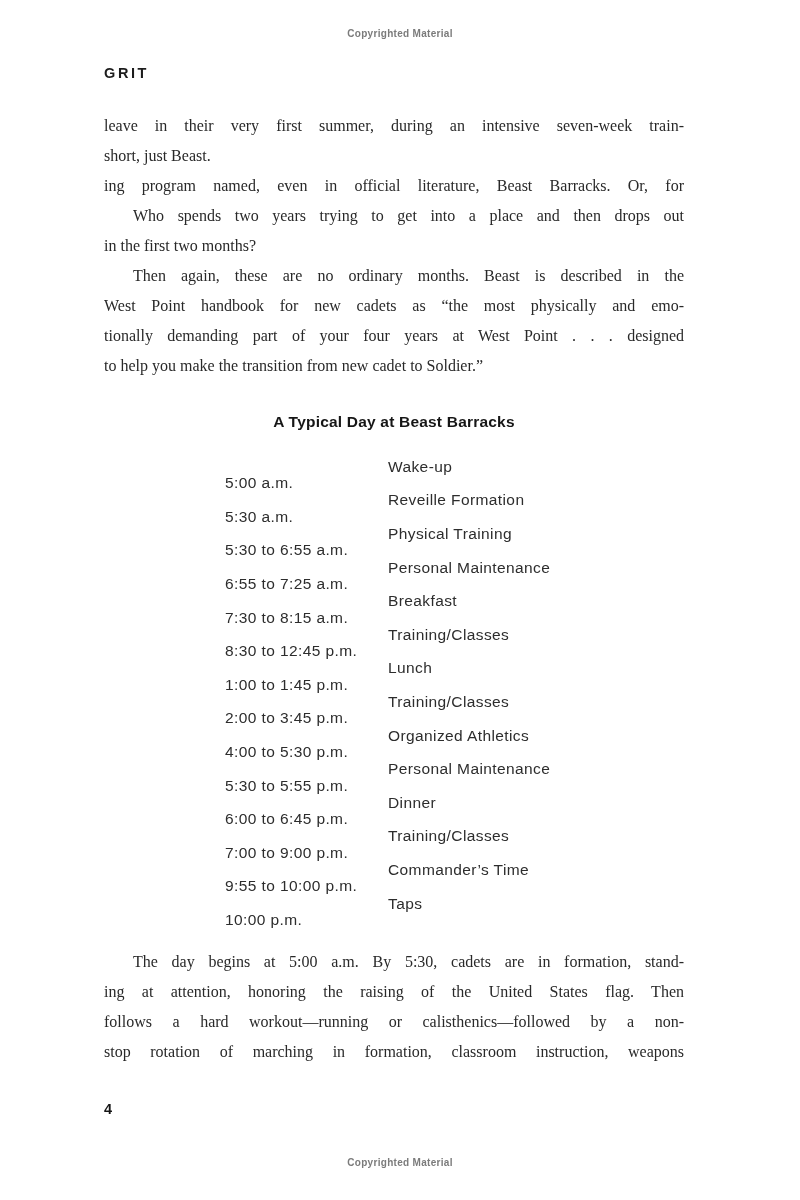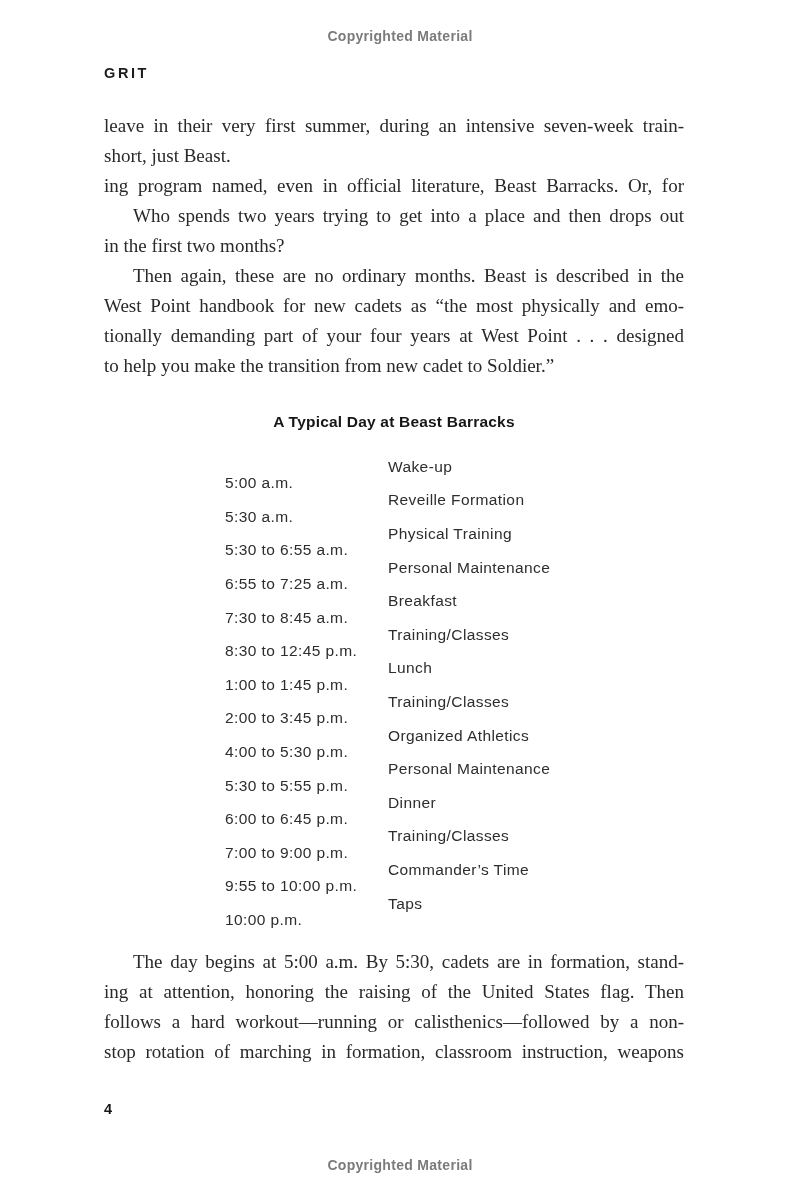--- a/index.html
+++ b/index.html
@@ -11,21 +11,21 @@
     font-family: "Liberation Serif", serif;
     overflow: hidden;
   }
   .copyright {
     position: absolute;
     left: 0;
     width: 100%;
     text-align: center;
     font-family: "Liberation Sans", sans-serif;
     font-weight: bold;
-    font-size: 14px;
+    font-size: 10px;
     color: #7b7b7b;
     letter-spacing: 0.3px;
   }
   .copyright.top { top: 28px; }
   .copyright.bottom { top: 1157px; }
   .running-header {
     position: absolute;
     left: 104px;
     top: 65px;
     font-family: "Liberation Sans", sans-serif;
@@ -36,21 +36,21 @@
   }
   .body-block {
     position: absolute;
     left: 104px;
     top: 111px;
     width: 580px;
   }
   .body-block.lower { top: 947px; }
   .para { margin: 0; }
   .line {
-    font-size: 19px;
+    font-size: 16px;
     line-height: 30px;
     color: #292929;
     text-align: justify;
     text-align-last: justify;
     text-justify: inter-word;
     white-space: normal;
   }
   .line.indent { text-indent: 29px; }
   .line.last { text-align-last: left; }
   .table-title {
@@ -132,21 +132,21 @@
       </div>
       <div class="schedule-row">
         <span class="time-col">5:30 to 6:55 a.m.</span>
         <span class="activity-col">Physical Training</span>
       </div>
       <div class="schedule-row">
         <span class="time-col">6:55 to 7:25 a.m.</span>
         <span class="activity-col">Personal Maintenance</span>
       </div>
       <div class="schedule-row">
-        <span class="time-col">7:30 to 8:45 a.m.</span>
+        <span class="time-col">7:30 to 8:15 a.m.</span>
         <span class="activity-col">Breakfast</span>
       </div>
       <div class="schedule-row">
         <span class="time-col">8:30 to 12:45 p.m.</span>
         <span class="activity-col">Training/Classes</span>
       </div>
       <div class="schedule-row">
         <span class="time-col">1:00 to 1:45 p.m.</span>
         <span class="activity-col">Lunch</span>
       </div>

